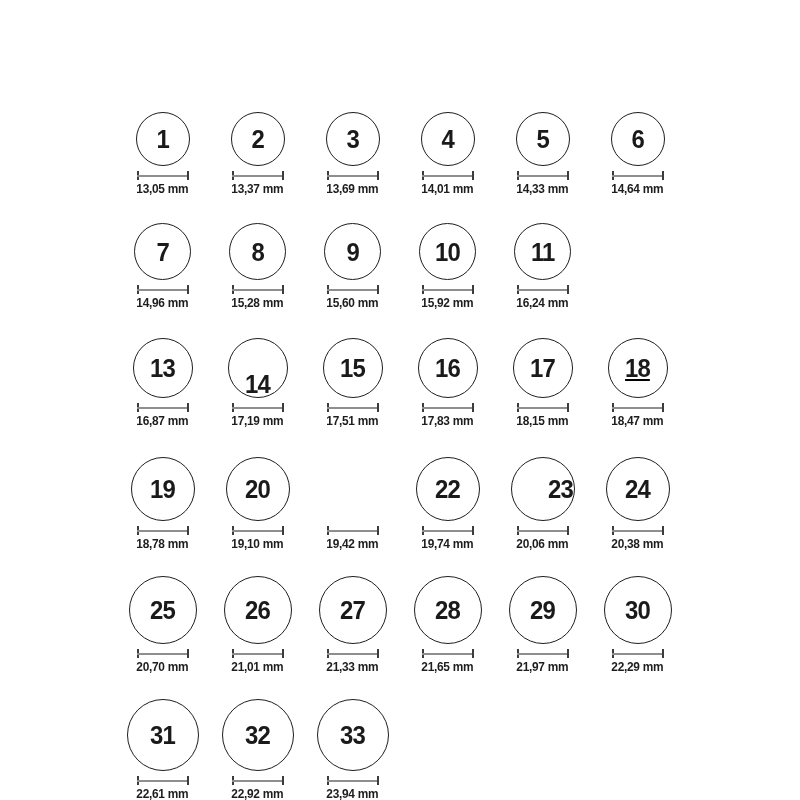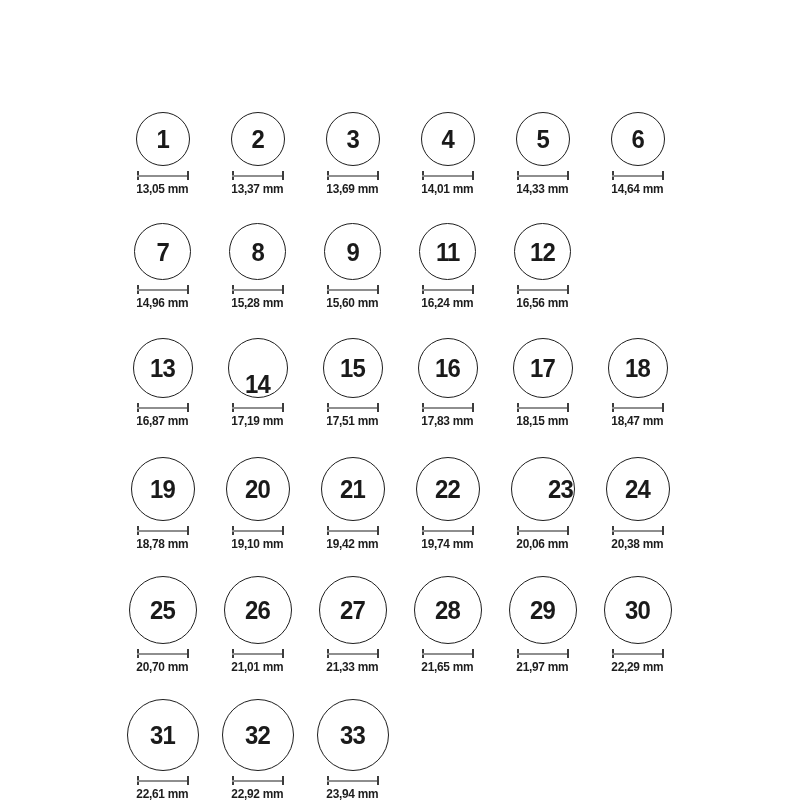--- a/index.html
+++ b/index.html
@@ -186,39 +186,39 @@
           </div>
           <div class="dim">
             <span class="tick left"></span>
             <span class="hline"></span>
             <span class="tick right"></span>
           </div>
           <div class="label">15,60 mm</div>
         </div>
         <div class="cell">
           <div class="circle" style="width: 57px; height: 57px;">
+            <span class="num">10</span>
+          </div>
+          <div class="dim">
+            <span class="tick left"></span>
+            <span class="hline"></span>
+            <span class="tick right"></span>
+          </div>
+          <div class="label">15,92 mm</div>
+        </div>
+        <div class="cell">
+          <div class="circle" style="width: 57px; height: 57px;">
             <span class="num">11</span>
           </div>
           <div class="dim">
             <span class="tick left"></span>
             <span class="hline"></span>
             <span class="tick right"></span>
           </div>
           <div class="label">16,24 mm</div>
-        </div>
-        <div class="cell">
-          <div class="circle" style="width: 57px; height: 57px;">
-            <span class="num">12</span>
-          </div>
-          <div class="dim">
-            <span class="tick left"></span>
-            <span class="hline"></span>
-            <span class="tick right"></span>
-          </div>
-          <div class="label">16,56 mm</div>
         </div>
       </div>
       <div class="row" style="margin-bottom: 28px;">
         <div class="cell">
           <div class="circle" style="width: 60px; height: 60px;">
             <span class="num">13</span>
           </div>
           <div class="dim">
             <span class="tick left"></span>
             <span class="hline"></span>
@@ -264,21 +264,21 @@
             <span class="num">17</span>
           </div>
           <div class="dim">
             <span class="tick left"></span>
             <span class="hline"></span>
             <span class="tick right"></span>
           </div>
           <div class="label">18,15 mm</div>
         </div>
         <div class="cell">
-          <div class="circle" style="width: 60px; height: 60px;">
+          <div class="circle" style="width: 60px; height: 60px; text-decoration: underline;">
             <span class="num">18</span>
           </div>
           <div class="dim">
             <span class="tick left"></span>
             <span class="hline"></span>
             <span class="tick right"></span>
           </div>
           <div class="label">18,47 mm</div>
         </div>
       </div>
@@ -299,23 +299,20 @@
             <span class="num">20</span>
           </div>
           <div class="dim">
             <span class="tick left"></span>
             <span class="hline"></span>
             <span class="tick right"></span>
           </div>
           <div class="label">19,10 mm</div>
         </div>
         <div class="cell">
-          <div class="circle" style="width: 64px; height: 64px;">
-            <span class="num">21</span>
-          </div>
           <div class="dim">
             <span class="tick left"></span>
             <span class="hline"></span>
             <span class="tick right"></span>
           </div>
           <div class="label">19,42 mm</div>
         </div>
         <div class="cell">
           <div class="circle" style="width: 64px; height: 64px;">
             <span class="num">22</span>

